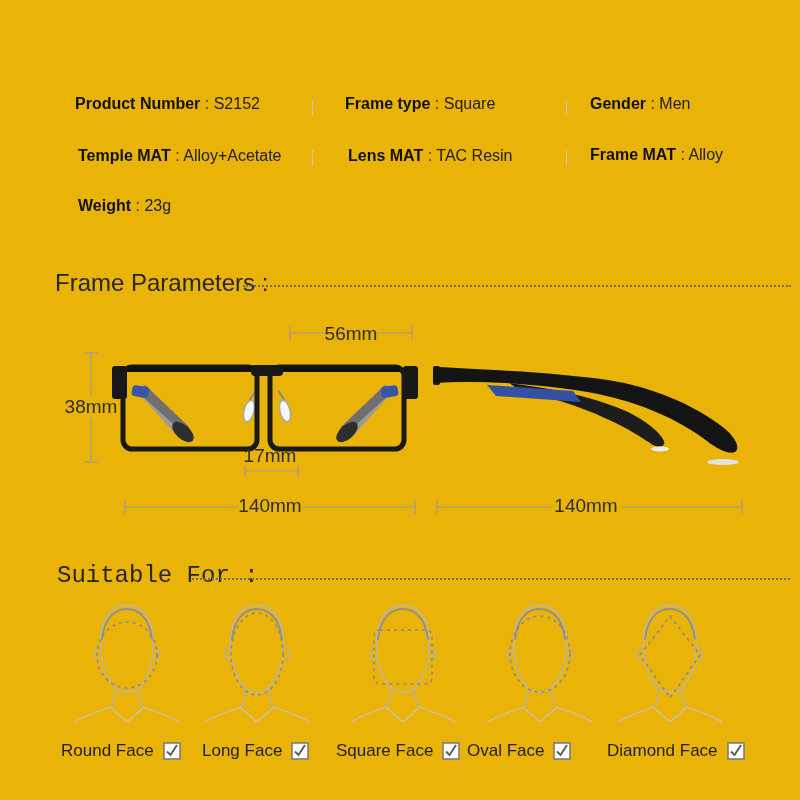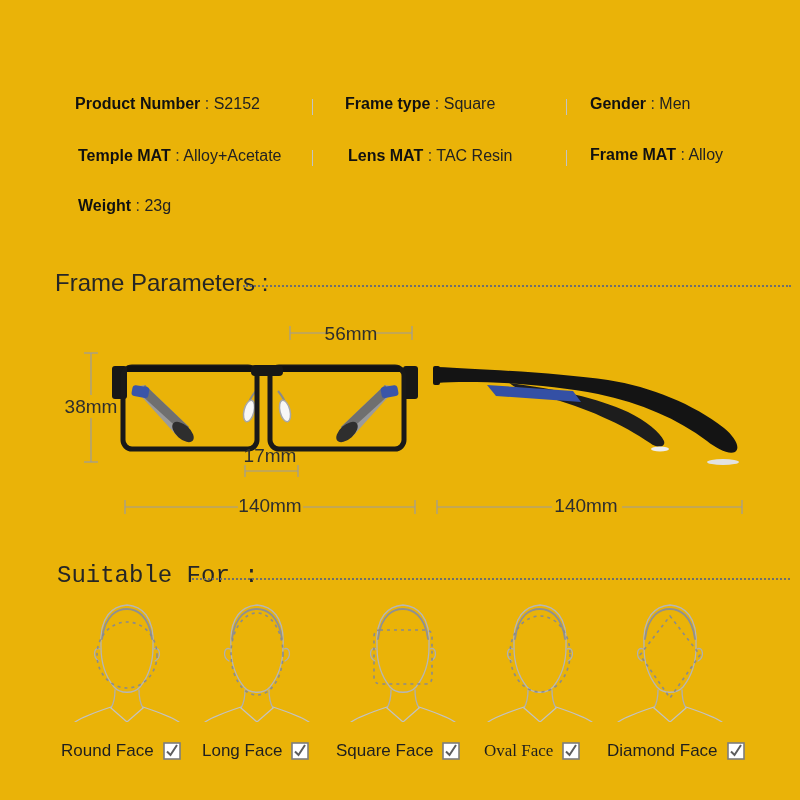--- a/index.html
+++ b/index.html
@@ -237,21 +237,21 @@
       <path d="M4,9.5 L7.5,13 L14,3" stroke="#5d5d5d" stroke-width="2" fill="none"></path>
     </svg>
   </div>
   <div class="face-opt" style="left:336px;">
     <span>Square Face</span>
     <svg width="18" height="18" viewBox="0 0 18 18">
       <rect x="1" y="1" width="16" height="16" fill="#fff" stroke="#7d7d7d" stroke-width="1.6"></rect>
       <path d="M4,9.5 L7.5,13 L14,3" stroke="#5d5d5d" stroke-width="2" fill="none"></path>
     </svg>
   </div>
-  <div class="face-opt" style="left:484px;font-family:Liberation Serif, serif;">
+  <div class="face-opt" style="left:467px;">
     <span>Oval Face</span>
     <svg width="18" height="18" viewBox="0 0 18 18">
       <rect x="1" y="1" width="16" height="16" fill="#fff" stroke="#7d7d7d" stroke-width="1.6"></rect>
       <path d="M4,9.5 L7.5,13 L14,3" stroke="#5d5d5d" stroke-width="2" fill="none"></path>
     </svg>
   </div>
   <div class="face-opt" style="left:607px;">
     <span>Diamond Face</span>
     <svg width="18" height="18" viewBox="0 0 18 18">
       <rect x="1" y="1" width="16" height="16" fill="#fff" stroke="#7d7d7d" stroke-width="1.6"></rect>

